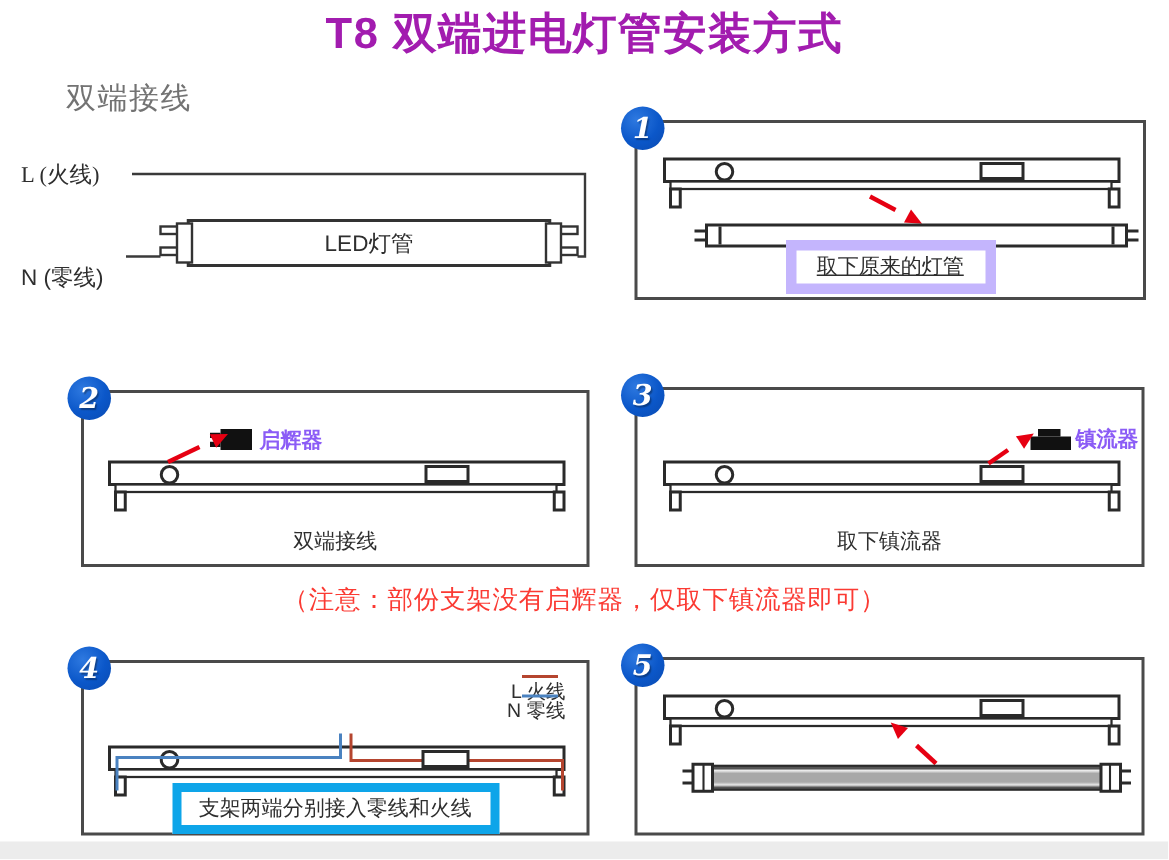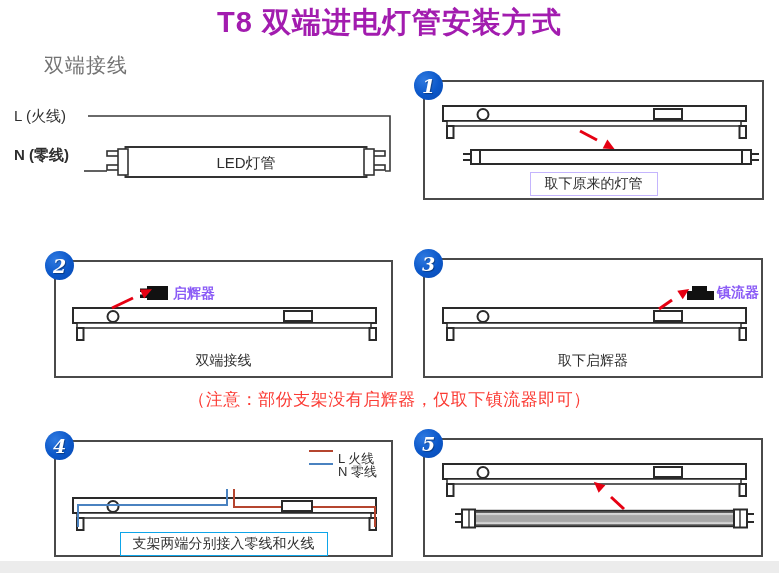--- a/index.html
+++ b/index.html
@@ -24,28 +24,28 @@
     line-height:1.18;letter-spacing:1px;}
 
   
   .panel{position:absolute;border:2px solid #4a4a4a;background:#fff;box-sizing:border-box;}
   .step-num{position:absolute;left:-11px;top:-11px;width:29px;height:29px;border-radius:50%;
     background:radial-gradient(circle at 35% 30%,#2e79e0 0%,#0b57c9 55%,#0a4ab0 100%);
     color:#fff;font-family:"DejaVu Serif",serif;font-style:italic;font-weight:bold;font-size:19px;
     display:flex;align-items:center;justify-content:center;text-shadow:1px 1px 1px rgba(0,0,0,.35);z-index:3;}
   .caption{position:absolute;left:50%;transform:translateX(-50%);background:#fff;white-space:nowrap;
     font-size:14px;color:#2e2e2e;text-align:center;z-index:2;}
-  .cap-box-light{border:1px solid #c4b5fd;padding:2px 14px;bottom:2px;}
+  .cap-box-light{border:7px solid #c4b5fd;padding:2px 14px;bottom:2px;text-decoration:underline;}
   .cap-plain{bottom:6px;padding:0 8px;}
-  .cap-box-dark{border:1px solid #0ea5e9;padding:2px 12px;bottom:-1px;}
+  .cap-box-dark{border:6px solid #0ea5e9;padding:2px 12px;bottom:-1px;}
 
   .callout-label{position:absolute;color:#8b5cf6;font-size:14px;font-weight:bold;white-space:nowrap;z-index:2;}
 
   .legend{position:absolute;right:14px;top:8px;z-index:2;}
-  .legend-row{display:flex;align-items:flex-start;height:12px;margin-bottom:1px;}
+  .legend-row{display:flex;align-items:flex-end;height:12px;margin-bottom:1px;flex-direction:column;}
   .legend-line{width:24px;height:0;border-top:2px solid;margin-right:5px;}
   .legend-line-live{border-color:#b5452f;}
   .legend-line-neutral{border-color:#4a82c0;}
   .legend-label{font-size:13px;color:#2e2e2e;white-space:nowrap;}
 
   .notice{position:absolute;left:0;top:388px;width:779px;text-align:center;
     font-size:17px;color:#fb3a33;letter-spacing:0.5px;}
 
   .bottom-strip{position:absolute;left:0;top:561px;width:779px;height:12px;background:#ececec;}
 
@@ -54,22 +54,22 @@
 </style>
 </head>
 <body>
 
 <div class="stage">
 
   <div class="page-title">T8 双端进电灯管安装方式</div>
 
   <div>
     <div class="wiring-heading">双端接线</div>
-    <span class="wire-label" style="left:14px;top:107px;">L (火线)</span>
-    <span class="wire-label" style="left:14px;top:146px;font-weight:bold;">N (零线)</span>
+    <span class="wire-label" style="left:14px;top:107px;font-family:Liberation Serif, serif;">L (火线)</span>
+    <span class="wire-label" style="left:14px;top:176px;">N (零线)</span>
 
     <svg class="diagram" style="left:0;top:55px;" width="410" height="155" viewBox="0 0 410 155">
       <g fill="none" stroke="#3a3a3a" stroke-width="1.6">
         <path d="M88,61 H390 V116 H385"></path>
         <path d="M84,116 H107"></path>
       </g>
       <g fill="#fff" stroke="#333" stroke-width="2">
         <rect x="125.5" y="92" width="241" height="30"></rect>
       </g>
       <g fill="#fff" stroke="#333" stroke-width="1.6">
@@ -158,21 +158,21 @@
       <g fill="#111">
         <rect x="262" y="31" width="27" height="9"></rect>
         <rect x="267" y="26" width="15" height="5"></rect>
       </g>
       <g>
         <line x1="234" y1="49" x2="247" y2="40" stroke="#e60012" stroke-width="3"></line>
         <polygon points="0,-5 11,0 0,5" fill="#e60012" transform="translate(255,35) rotate(-33)"></polygon>
       </g>
     </svg>
     <span class="callout-label" style="left:292px;top:24px;">镇流器</span>
-    <span class="caption cap-plain">取下启辉器</span>
+    <span class="caption cap-plain">取下镇流器</span>
   </div>
 
   <div class="notice">（注意：部份支架没有启辉器，仅取下镇流器即可）</div>
 
   <div class="panel" style="left:54px;top:440px;width:339px;height:117px;">
     <span class="step-num">4</span>
     <svg class="diagram" width="335" height="113" viewBox="0 0 335 113">
       <g transform="translate(16,55)">
         <g fill="#fff" stroke="#2a2a2a" stroke-width="2">
           <rect x="1" y="1" width="303" height="15"></rect>

